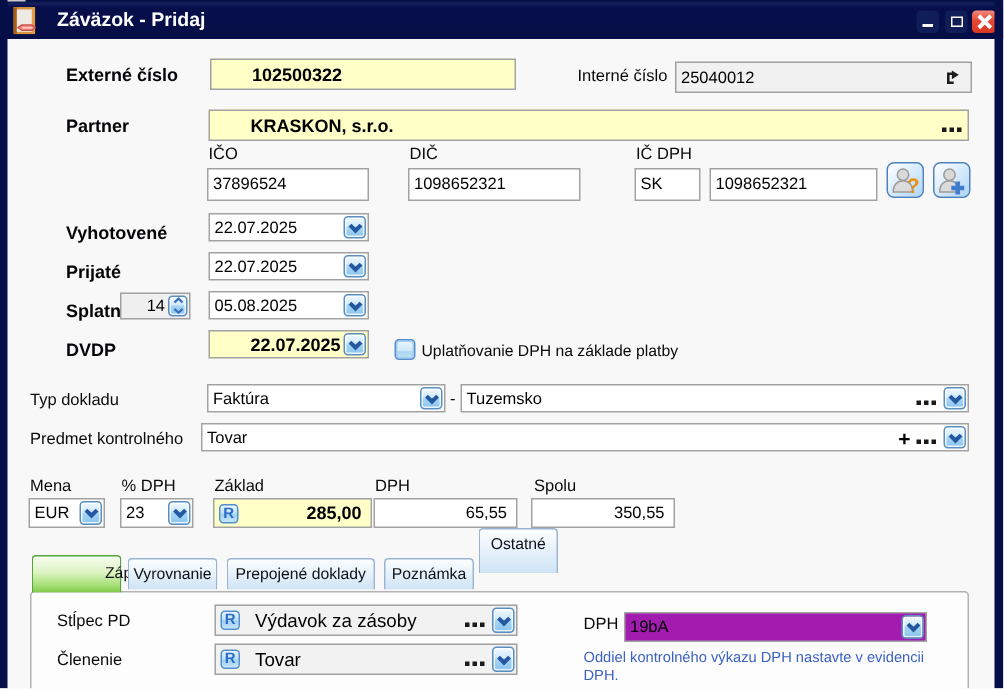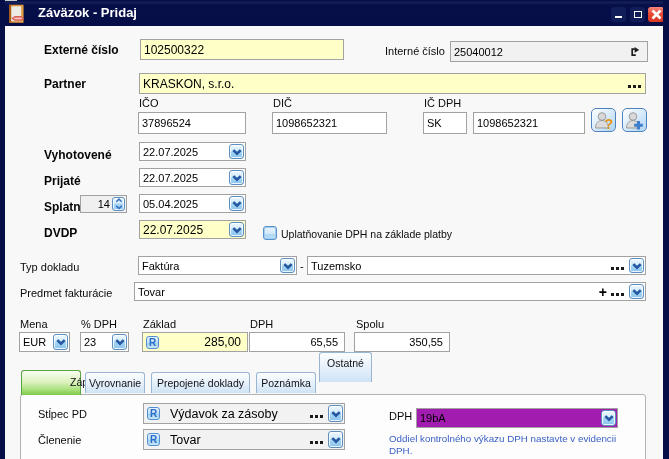--- a/index.html
+++ b/index.html
@@ -14,21 +14,21 @@
   #brdR { position:absolute; left:663px; top:0; width:6px; height:459px; background:#050e46; }
   .wbtn { position:absolute; top:7px; width:15px; height:15px; border-radius:3px; }
   #bmin { left:611px; background:#101d58; }
   #bmax { left:630px; background:#101d58; }
   #bcls { left:648px; width:16px; background:linear-gradient(#f5887b, #e64833 45%, #d93823); }
   .lbl  { position:absolute; font-size:11px; color:#0a0a0a; white-space:nowrap; }
   .lblb { position:absolute; font-size:12px; font-weight:bold; color:#050508; white-space:nowrap;padding-left:24px; }
   .fld { position:absolute; border:1px solid #a2a2a2; background:#fff; font-size:11px;
          color:#000; white-space:nowrap; overflow:hidden; }
   .yel { background:#ffffc8; }
-  .bold { font-weight:normal; font-size:12px; }
+  .bold { font-weight:bold; font-size:12px;margin-left:24px; }
   .txt { position:absolute; left:3px; top:50%; transform:translateY(-50%); }
   .rtxt { position:absolute; right:6px; top:50%; transform:translateY(-50%); }
   .dd { position:absolute; right:1px; top:1px; bottom:1px; width:15px;
         border:1px solid #5c8fc0; border-radius:3px;
         background:linear-gradient(#f0f9fe, #d2eafa 42%, #a6d5f3 52%, #8cc4ee);
         box-shadow:inset 0 0 0 1px rgba(255,255,255,.8); }
   .dd svg { position:absolute; left:50%; top:50%; transform:translate(-50%,-50%); }
   .dots { position:absolute; right:31px; top:50%; margin-top:1px; width:3px; height:3px;
           background:#1a1a1a; box-shadow:5px 0 #1a1a1a, 10px 0 #1a1a1a; }
   .dots2 { right:14px; }
@@ -149,21 +149,21 @@
   <div class="lblb" style="left:20px;top:200px">Splatnosť</div>
   <div class="fld" style="left:80px;top:195px;width:47px;height:18px;background:#f0f0f0">
     <span class="rtxt" style="right:16px">14</span>
     <div class="dd" style="width:13px">
         <svg width="9" height="13" viewBox="0 0 9 13">
           <path d="M1.8 4.2 L4.5 1.6 L7.2 4.2 M1.8 8.4 L4.5 11 L7.2 8.4" stroke="#3a6fc0" stroke-width="1.5" fill="none"></path>
         </svg>
       </div>
     </div>
   <div class="fld" style="left:139px;top:194px;width:107px;height:19px">
-      <span class="txt">05.04.2025</span>
+      <span class="txt">05.08.2025</span>
     <div class="dd">
         <svg width="10" height="9" viewBox="0 0 10 9">
           <path d="M1.3 2.6 L5 6.2 L8.7 2.6" stroke="#2458a0" stroke-width="2.7" fill="none"></path>
         </svg>
       </div>
     </div>
   <div class="lblb" style="left:20px;top:226px">DVDP</div>
   <div class="fld yel" style="left:139px;top:220px;width:107px;height:19px">
       <span class="txt bold">22.07.2025</span>
     <div class="dd">
@@ -187,21 +187,21 @@
   <div class="lbl" style="left:300px;top:260px">-</div>
   <div class="fld" style="left:307px;top:256px;width:339px;height:19px">
       <span class="txt">Tuzemsko</span>
     <span class="dots"></span>
     <div class="dd">
         <svg width="10" height="9" viewBox="0 0 10 9">
           <path d="M1.3 2.6 L5 6.2 L8.7 2.6" stroke="#2458a0" stroke-width="2.7" fill="none"></path>
         </svg>
       </div>
     </div>
-  <div class="lbl" style="left:20px;top:287px">Predmet fakturácie</div>
+  <div class="lbl" style="left:20px;top:287px">Predmet kontrolného</div>
   <div class="fld" style="left:134px;top:282px;width:512px;height:19px">
       <span class="txt">Tovar</span>
     <span class="abs" style="right:38px;top:1px;font-weight:bold;font-size:14px">+</span>
     <span class="dots"></span>
     <div class="dd">
         <svg width="10" height="9" viewBox="0 0 10 9">
           <path d="M1.3 2.6 L5 6.2 L8.7 2.6" stroke="#2458a0" stroke-width="2.7" fill="none"></path>
         </svg>
       </div>
     </div>

